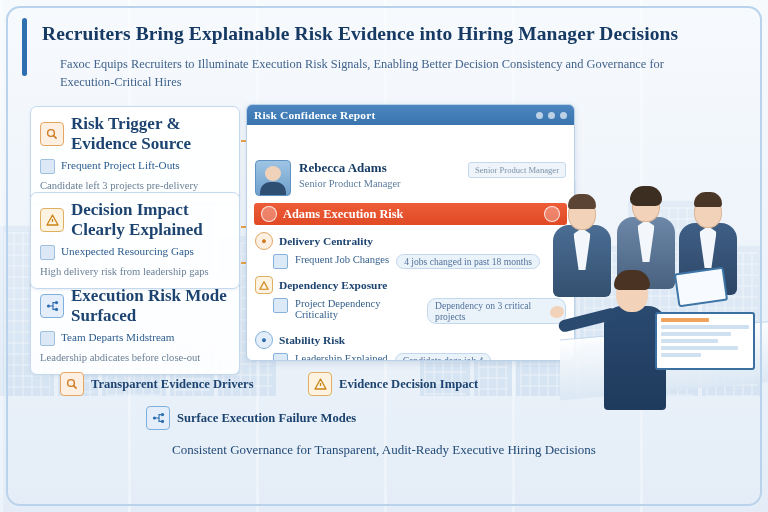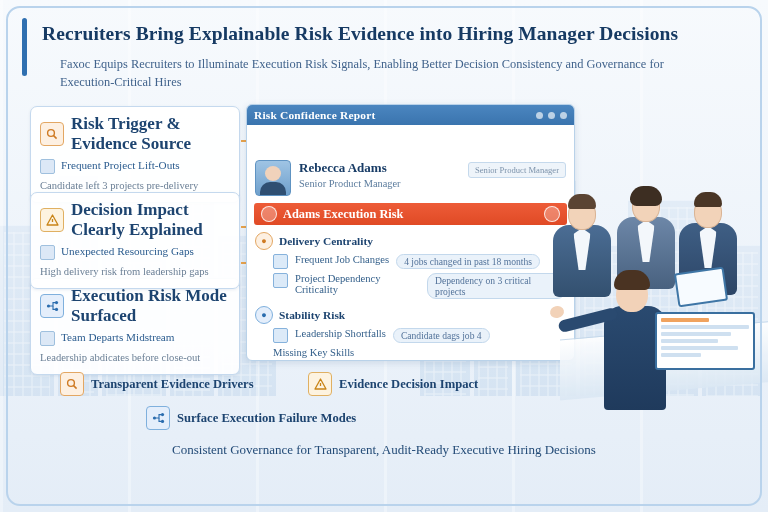--- a/index.html
+++ b/index.html
@@ -535,33 +535,41 @@
     <div class="sect">
       <span class="ico ico-search ico-round">●</span>
       <span>Delivery Centrality</span>
     </div>
     <div class="sub-row">
       <span class="blue-sq"></span>
       <span>Frequent Job Changes</span>
       <span class="pill">4 jobs changed in past 18 months</span>
     </div>
 
+    <div class="sect">
+      <span class="ico ico-warn">
+        <svg width="10" height="9" viewBox="0 0 13 12">
+            <path d="M6.5 1 12 11 1 11z" fill="none" stroke="#c98416" stroke-width="1.6" stroke-linejoin="round"></path>
+          </svg>
+      </span>
+      <span>Dependency Exposure</span>
+    </div>
     <div class="sub-row">
       <span class="blue-sq"></span>
       <span>Project Dependency Criticality</span>
       <span class="pill">Dependency on 3 critical projects</span>
     </div>
 
     <div class="sect">
       <span class="ico ico-flow ico-round">●</span>
       <span>Stability Risk</span>
     </div>
     <div class="sub-row">
       <span class="blue-sq"></span>
-      <span>Leadership Shortfalls</span>
+      <span>Leadership Explained</span>
       <span class="pill">Candidate dags job 4</span>
     </div>
     <div class="sub-row">
       <span>Missing Key Skills</span>
     </div>
   </div>
 
   <div class="people">
     <div class="person" style="left:8px; top:48px;">
       <div class="torso" style="background:linear-gradient(180deg,#4b6d94 0%,#33506f 100%);"></div>

